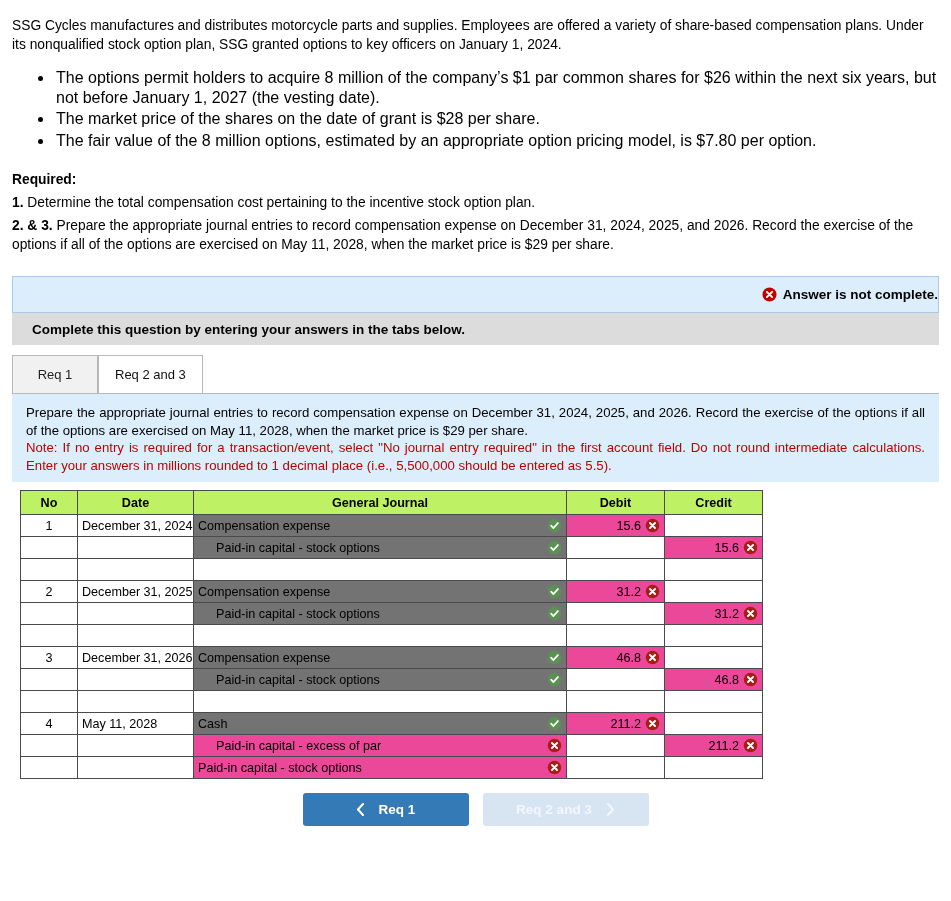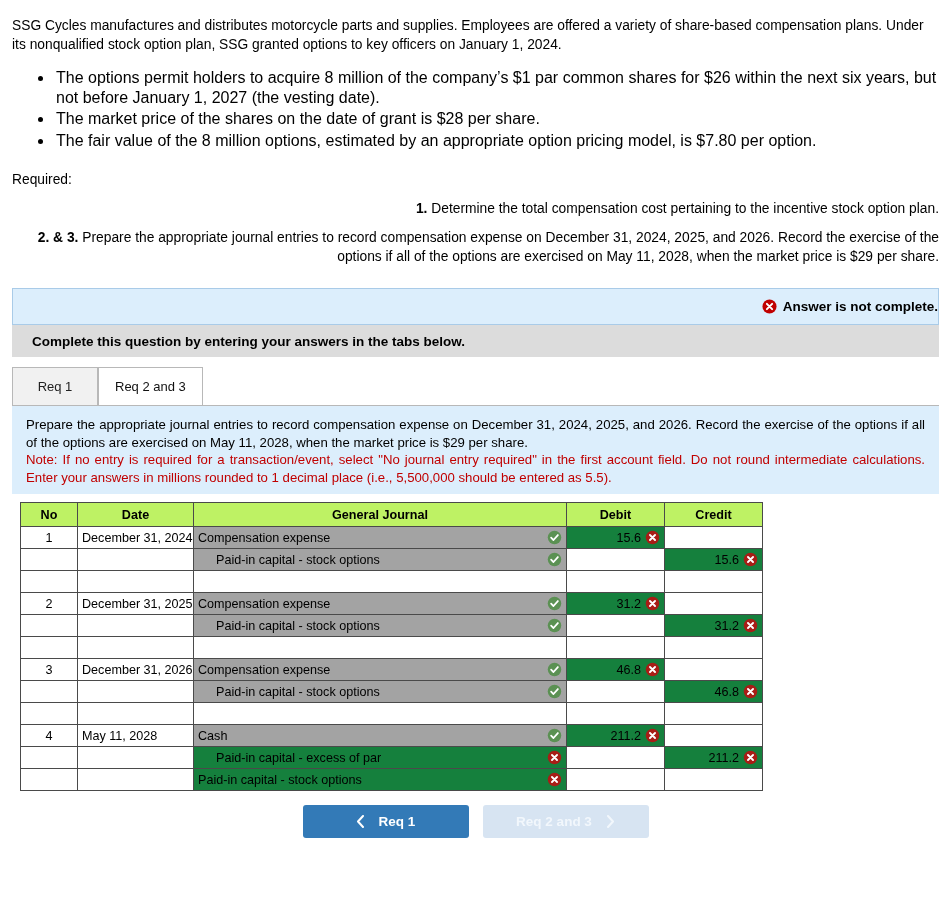--- a/index.html
+++ b/index.html
@@ -35,23 +35,23 @@
     margin-bottom: 2px;
     padding-left: 2px;
   }
 
   
   .required-block {
     margin: 20px 4px 0 4px;
     font-size: 13.8px;
     line-height: 19px;
   }
-  .required-block .hdr { font-weight: normal; }
+  .required-block .hdr { font-weight: bold; }
   .required-block .num { font-weight: bold; }
-  .req-line { margin-top: 10px; text-align: right; }
+  .req-line { margin-top: 4px; }
 
   
   .alert-incomplete {
     margin: 22px 4px 0 4px;
     background: #dceefc;
     border: 1px solid #a9cbe8;
     height: 35px;
     display: flex;
     align-items: center;
     justify-content: flex-end;
@@ -165,22 +165,22 @@
     gap: 4px;
     height: 100%;
   }
   .acct-inner {
     display: flex;
     align-items: center;
     justify-content: space-between;
     height: 100%;
   }
   .acct-label.indent { padding-left: 18px; }
-  .bg-green { background: #a3a3a3; }
-  .bg-pink { background: #15803d; }
+  .bg-green { background: #737373; }
+  .bg-pink { background: #ec4899; }
   .bg-white { background: #ffffff; }
 
   
   .nav-row {
     margin-top: 14px;
     display: flex;
     justify-content: center;
     gap: 14px;
   }
   .nav-btn {

